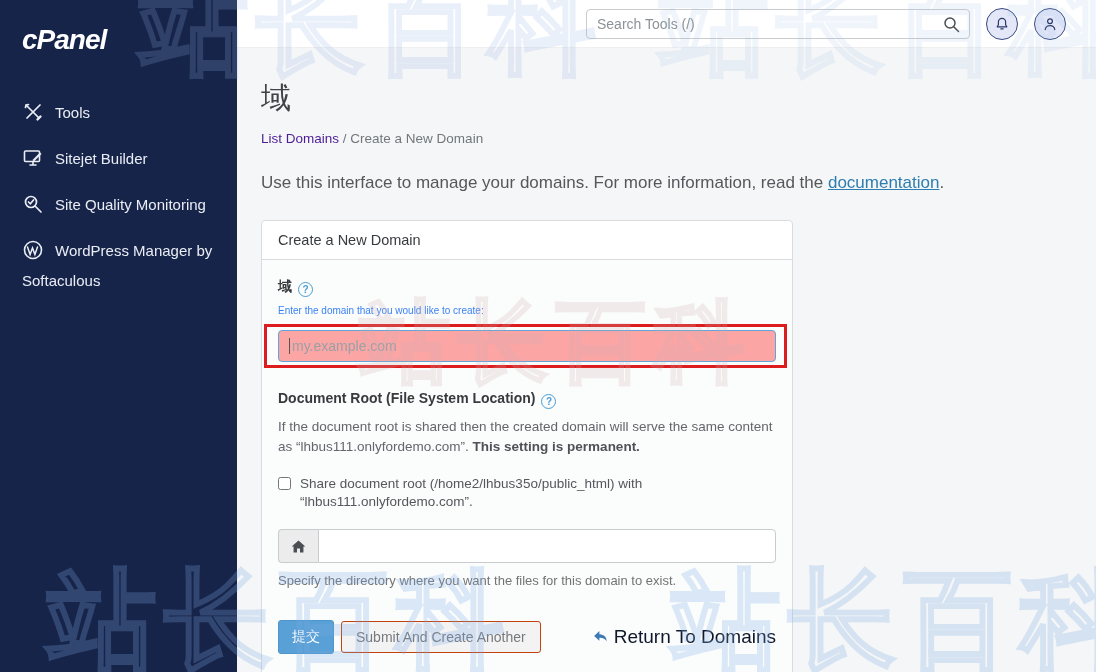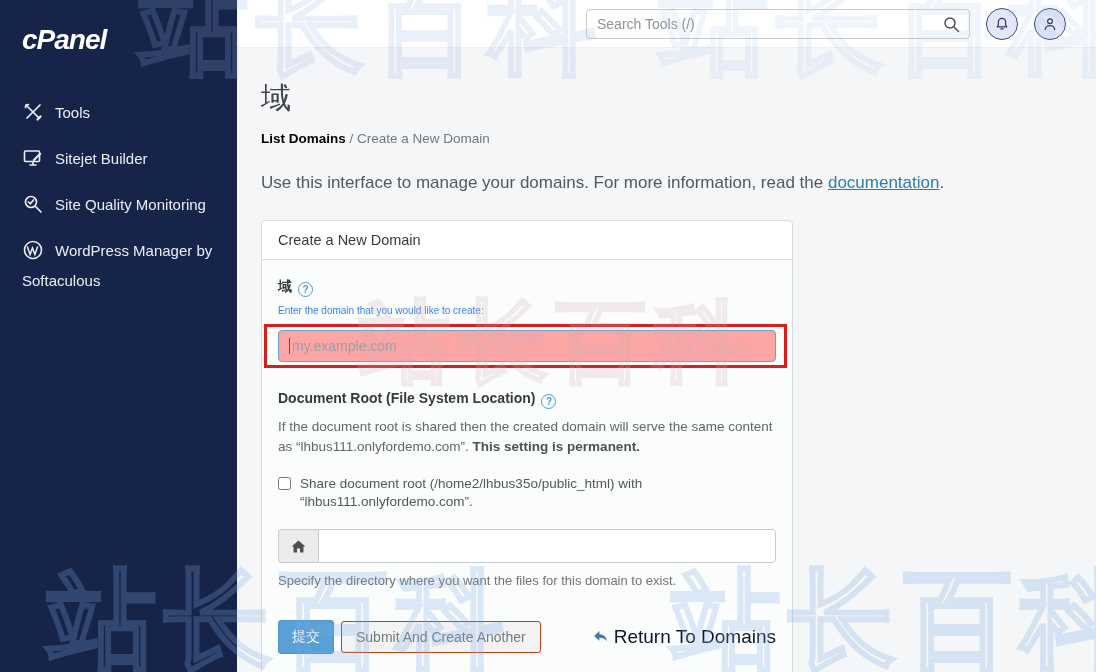--- a/index.html
+++ b/index.html
@@ -21,21 +21,21 @@
   .search-icon { position:absolute; right:9px; top:6px; width:17px; height:17px; }
   .icon-btn { position:absolute; top:8px; width:32px; height:32px; border-radius:50%; background:#e3e7f8; border:1.5px solid #3b4a80; display:flex; align-items:center; justify-content:center; cursor:pointer; }
   .icon-btn.bell { right:78px; }
   .icon-btn.user { right:30px; }
 
   
   .main { margin-left:237px; padding-top:48px; height:672px; }
   .content { padding:30px 24px 0 24px; }
   h1.page-title { font-size:30px; font-weight:400; color:#3f4247; margin:0 0 12px; }
   .breadcrumb { font-size:13.5px; color:#72777c; margin-bottom:27px; }
-  .breadcrumb a { color:#000000; text-decoration:none; cursor:pointer;font-weight:bold; }
+  .breadcrumb a { color:#4c1d95; text-decoration:none; cursor:pointer; }
   .intro { font-size:17px; color:#54585c; margin-bottom:27px; }
   .intro a { color:#2e7db0; text-decoration:underline; cursor:pointer; }
 
   
   .panel { width:532px; background:#fff; border:1px solid #d9dcdf; border-radius:4px; }
   .panel-header { padding:11px 16px; border-bottom:1px solid #d9dcdf; font-size:14.5px; color:#383b3e; }
   .panel-body { padding:18px 16px 40px; background:#fbfcfc; border-radius:0 0 4px 4px; }
 
   .field-label { font-size:14px; font-weight:bold; color:#383b3e; margin-bottom:8px; }
   .help-circle { display:inline-flex; width:15px; height:15px; border:1.4px solid #4b9cd3; color:#4b9cd3; border-radius:50%; font-size:10px; align-items:center; justify-content:center; margin-left:6px; vertical-align:-2px; font-weight:bold; cursor:pointer; }

